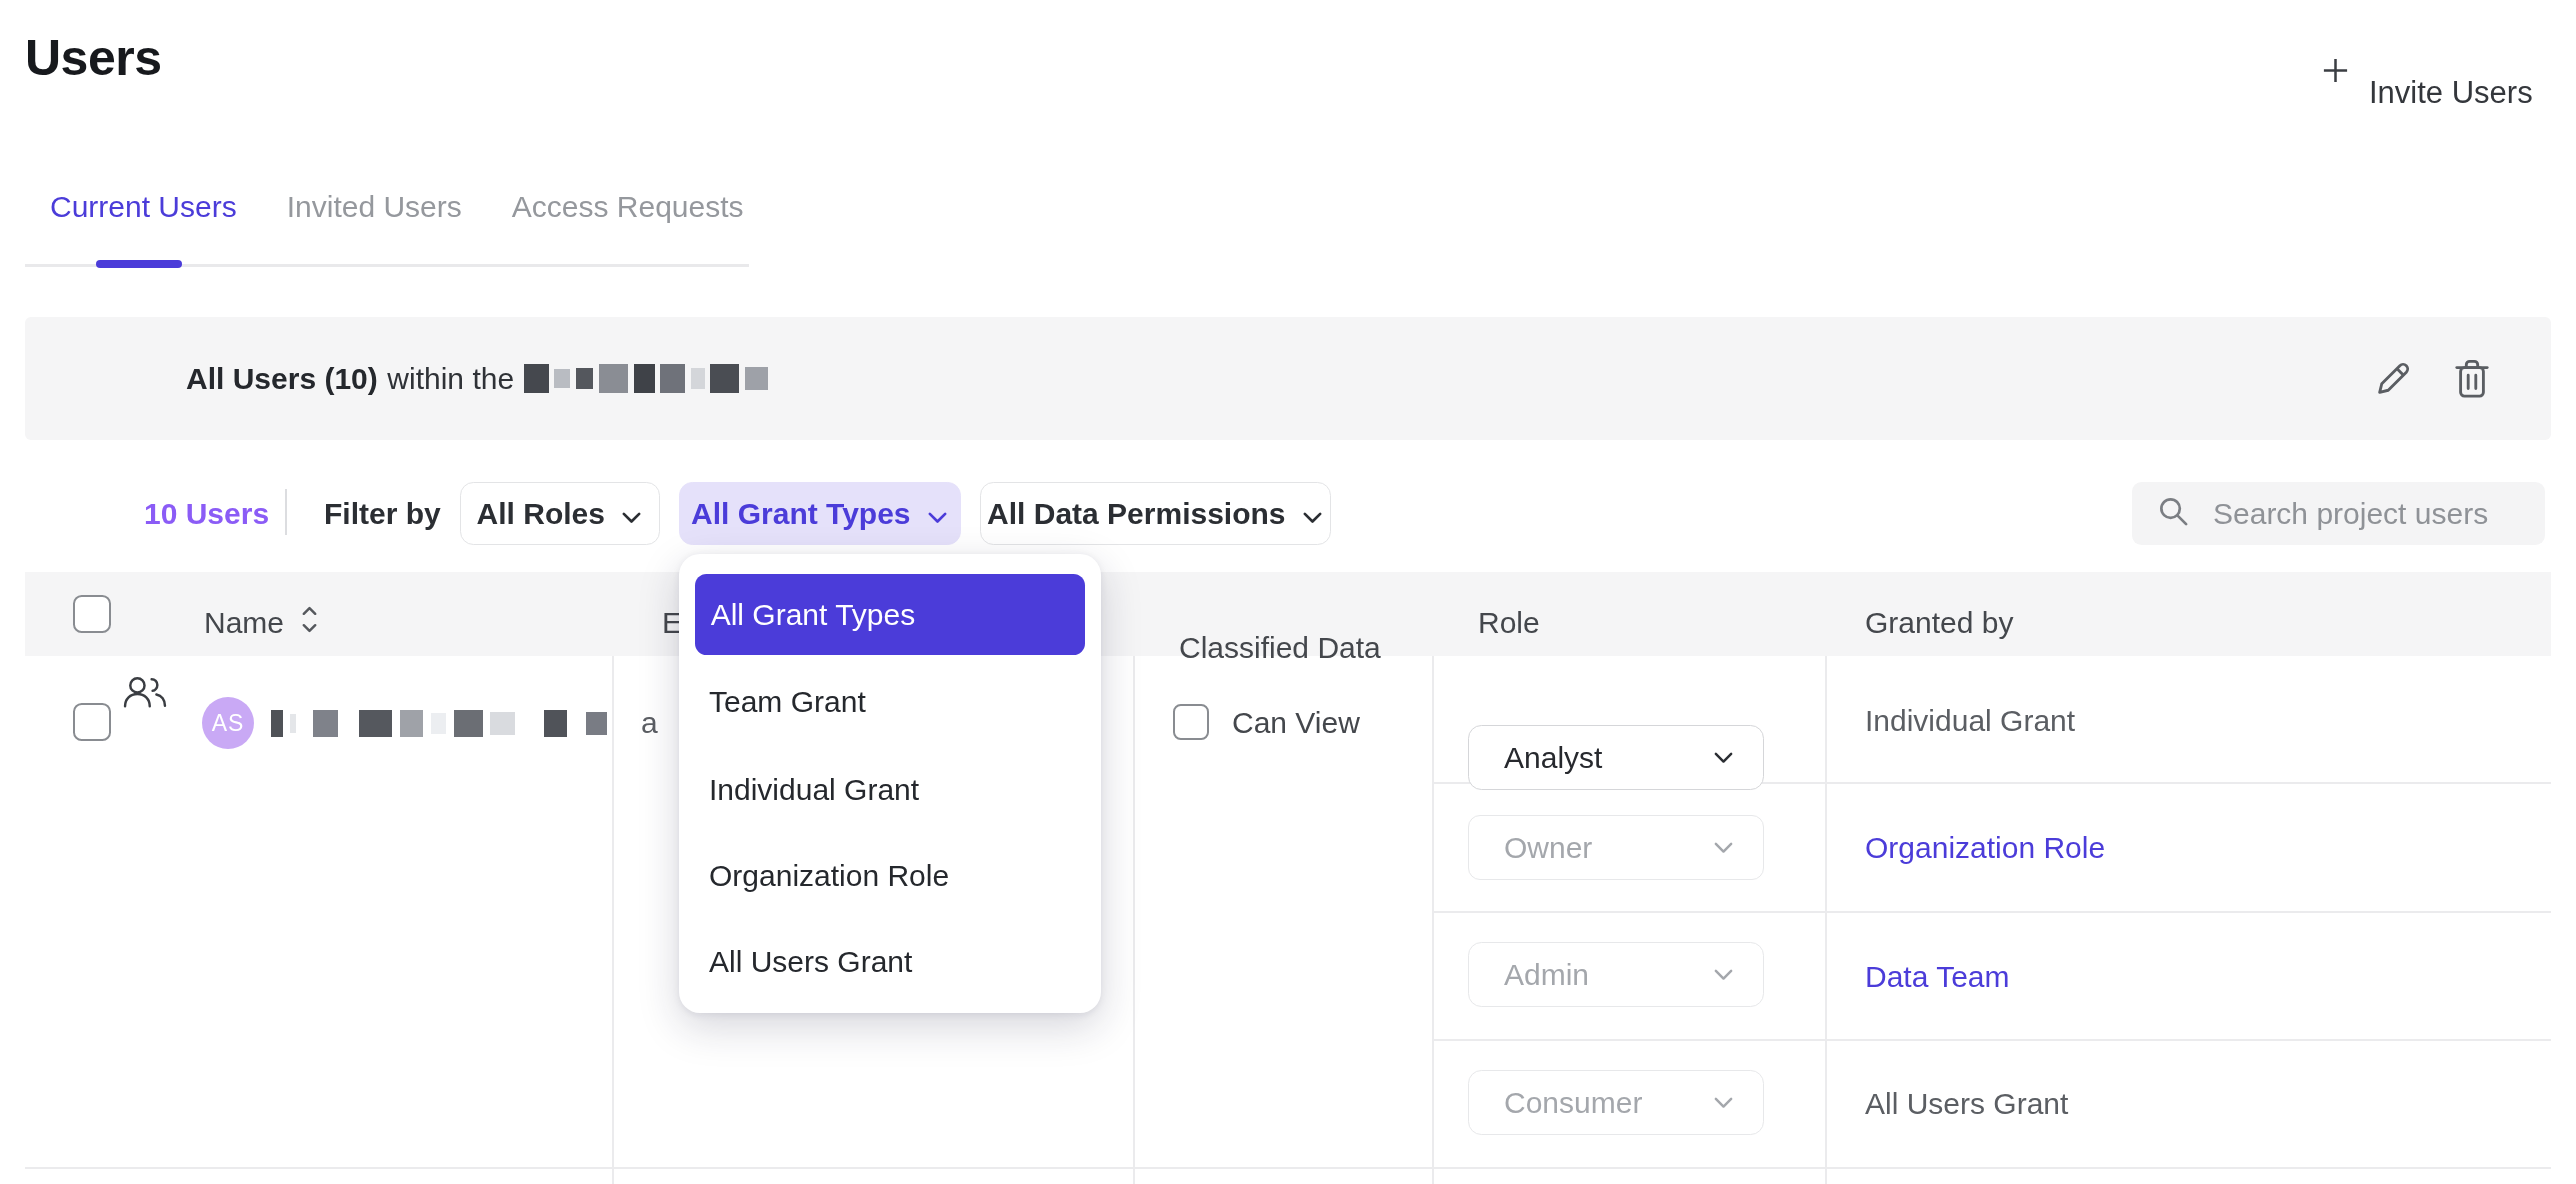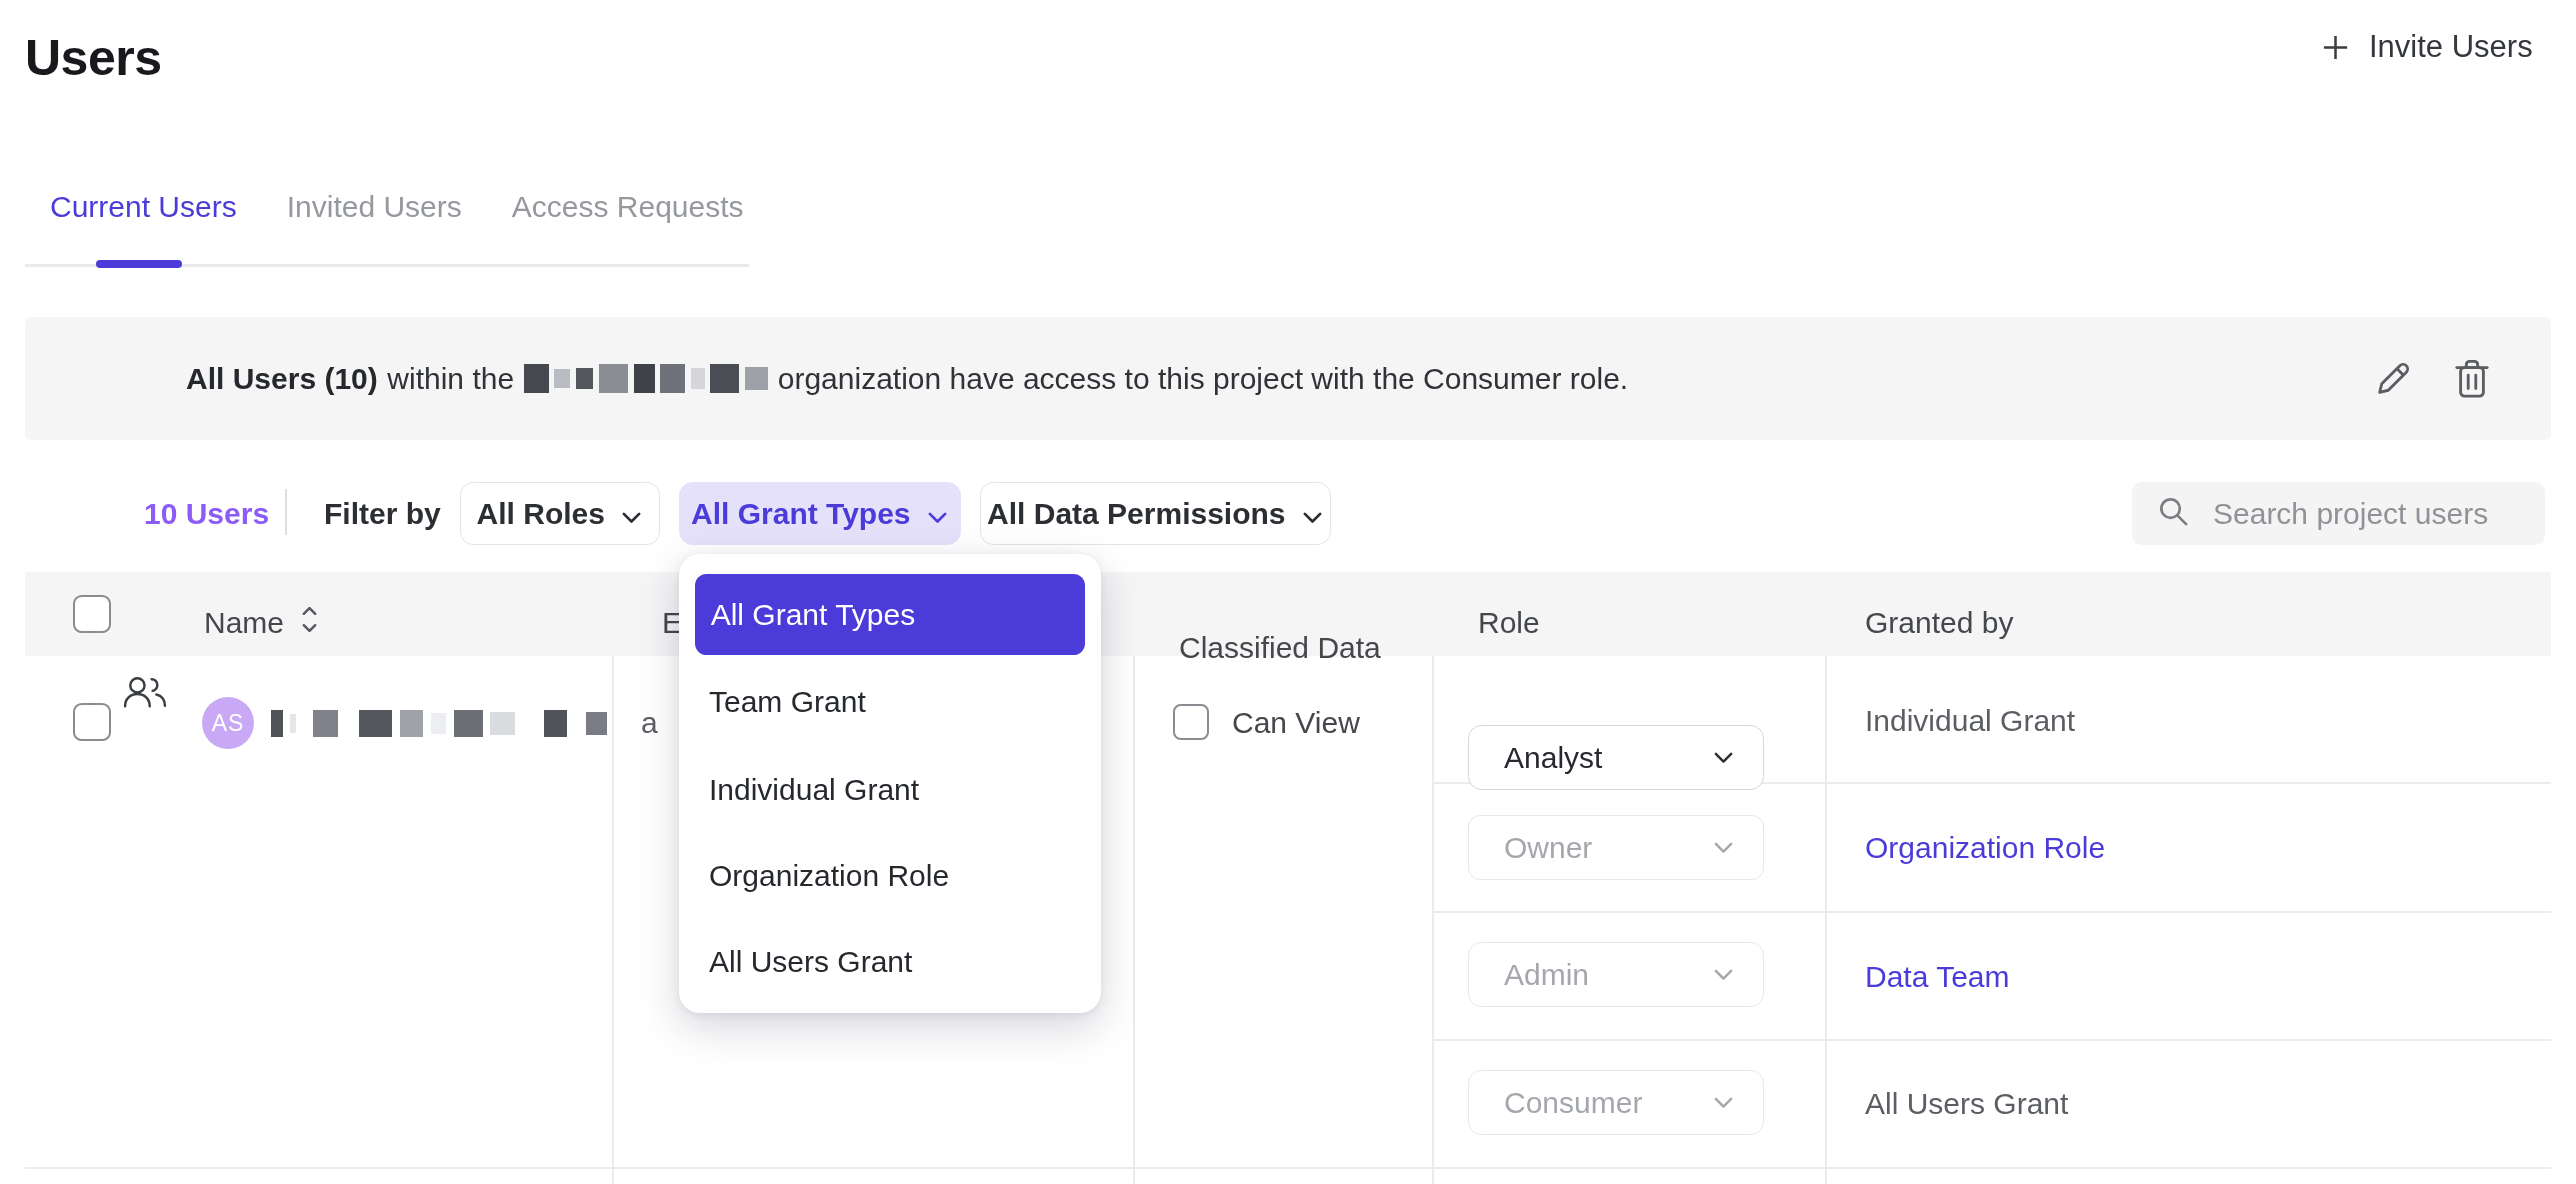--- a/index.html
+++ b/index.html
@@ -6,21 +6,21 @@
   #app{
     position:relative;width:2576px;height:1184px;overflow:hidden;
     font-family:"Liberation Sans", sans-serif;color:#292c31;background:#fff;
   }
   .abs{position:absolute;}
 
   
   .page-title{left:25px;top:29px;font-size:50px;font-weight:700;color:#17191d;letter-spacing:-0.5px;}
   .invite-btn{left:2321px;top:29px;display:flex;align-items:center;gap:19px;cursor:pointer;}
   .invite-btn .plus{width:29px;height:29px;}
-  .invite-btn .lbl{font-size:31px;font-weight:500;color:#34373c;}
+  .invite-btn .lbl{font-size:31px;font-weight:500;color:#34373c;margin-top:46px;}
 
   
   .tabs{left:50px;top:190px;display:flex;gap:50px;font-size:30px;}
   .tab{color:#95989d;cursor:pointer;white-space:nowrap;}
   .tab.active{color:#4b3cd9;font-weight:500;}
   .tabs-divider{left:25px;top:264px;width:724px;height:2.9px;background:#e9e9eb;}
   .tab-underline{left:96px;top:260px;width:86px;height:7.7px;border-radius:4.8px;background:#4b3cd9;}
 
   
   .banner{left:25px;top:317px;width:2526px;height:123px;background:#f5f5f6;border-radius:5.8px;}
@@ -124,21 +124,20 @@
           <span class="blk" style="width:25px;background:#45484e;"></span>
           <span class="blk" style="width:15.4px;background:#b9bcc2;height:19px;"></span>
           <span class="blk" style="width:17.3px;background:#54575d;height:21px;"></span>
           <span class="blk" style="width:29px;background:#8a8d94;"></span>
           <span class="blk" style="width:21px;background:#3f4248;"></span>
           <span class="blk" style="width:25px;background:#6f727a;"></span>
           <span class="blk" style="width:13.4px;background:#d4d6da;height:21px;"></span>
           <span class="blk" style="width:29px;background:#4a4d53;"></span>
           <span class="blk" style="width:23px;background:#9ea1a8;height:23px;"></span>
         </span>
-      <span class="seg">organization have access to this project with the Consumer role.</span>
     </div>
     <div class="abs banner-actions">
       <span class="icon-btn">
         <svg width="40" height="40" viewBox="0 0 42 42" fill="none" stroke="#5a5d62" stroke-width="3" stroke-linejoin="round">
           <path d="M7 35 l2.2-9 19-19 c1.8-1.8 4.9-1.8 6.8 0 c1.8 1.8 1.8 4.9 0 6.8 l-19 19 z"></path>
           <path d="M25 10 l6.8 6.8"></path>
         </svg>
       </span>
       <span class="icon-btn">
         <svg width="38" height="42" viewBox="0 0 40 44" fill="none" stroke="#5a5d62" stroke-width="3" stroke-linecap="round">

